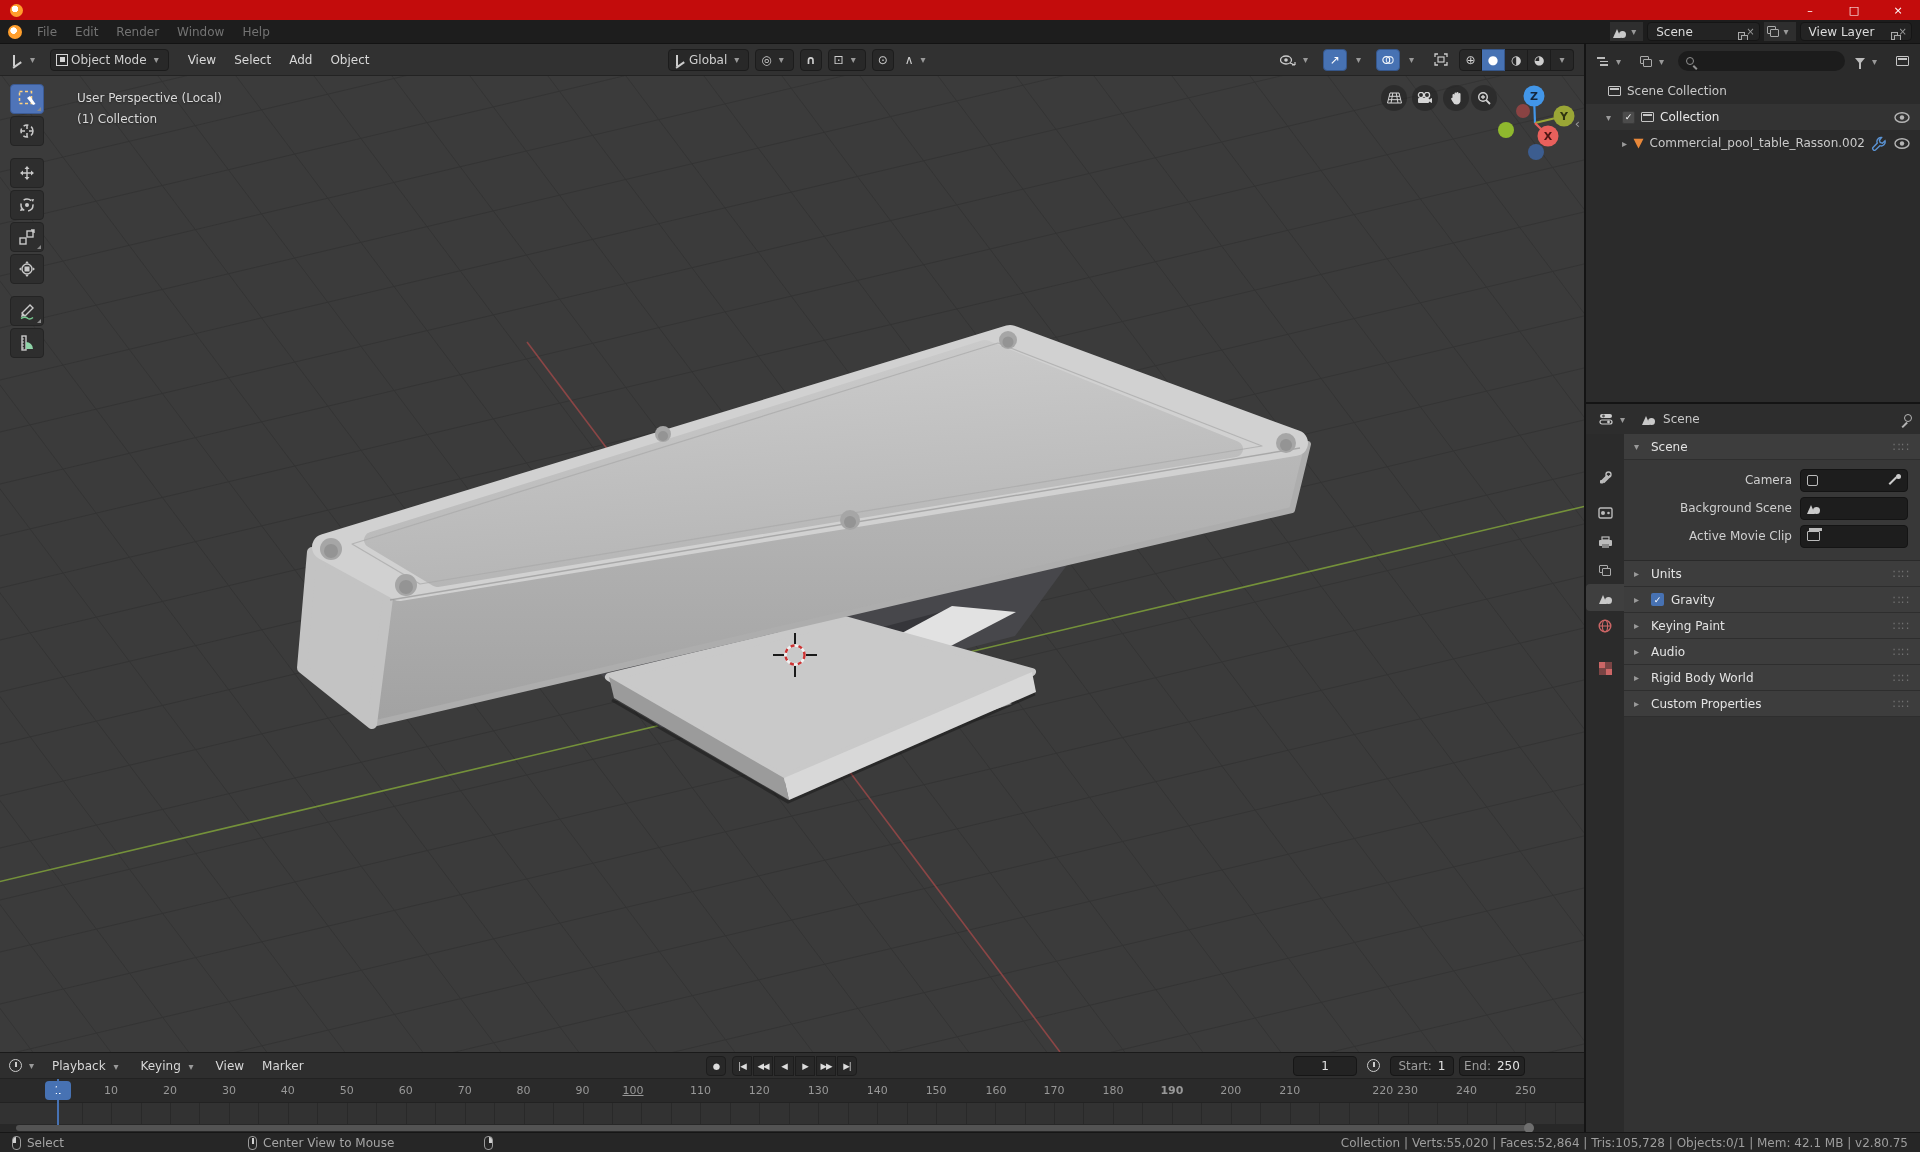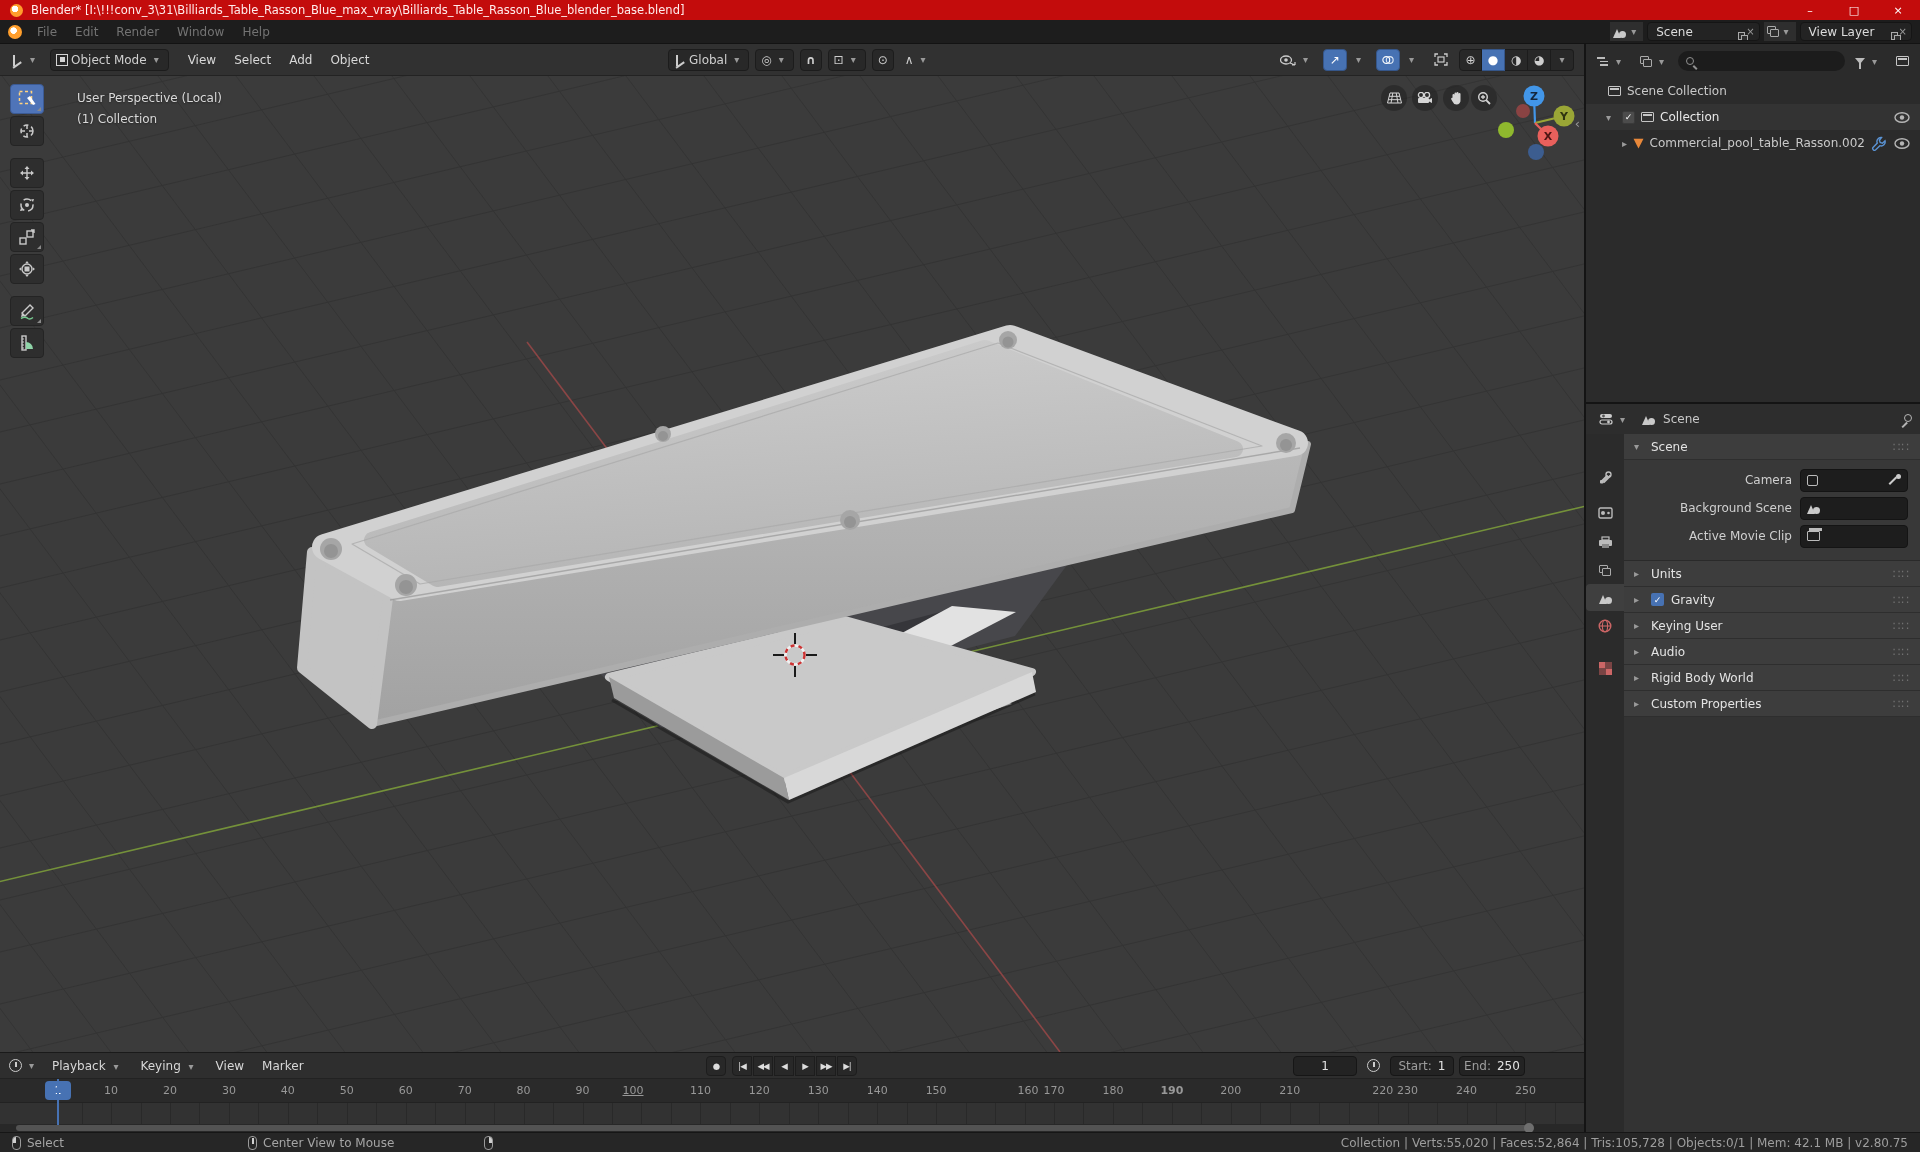--- a/index.html
+++ b/index.html
@@ -147,21 +147,20 @@
   svg{display:block}
   text{font-family:"DejaVu Sans","Liberation Sans",sans-serif}
 </style>
 </head>
 <body>
 
 <div id="root">
 
   <div id="titlebar">
     <span class="blogo"></span>
-    <span id="titletext">Blender* [I:\!!!conv_3\31\Billiards_Table_Rasson_Blue_max_vray\Billiards_Table_Rasson_Blue_blender_base.blend]</span>
     <span class="wbtns">
       <span class="wbtn">–</span>
       <span class="wbtn">□</span>
       <span class="wbtn">×</span>
     </span>
   </div>
 
   <div id="topbar">
     <span class="blogo2"></span>
     <span class="menu-item">File</span>
@@ -580,21 +579,21 @@
         <span class="tick" style="left: 405.716px;">60</span>
         <span class="tick" style="left: 464.651px;">70</span>
         <span class="tick" style="left: 523.587px;">80</span>
         <span class="tick" style="left: 582.521px;">90</span>
         <span class="tick" style="left: 633px; text-decoration: underline;">100</span>
         <span class="tick" style="left: 700.391px;">110</span>
         <span class="tick" style="left: 759.327px;">120</span>
         <span class="tick" style="left: 818.261px;">130</span>
         <span class="tick" style="left: 877.197px;">140</span>
         <span class="tick" style="left: 936.131px;">150</span>
-        <span class="tick" style="left: 1028px; text-align: center;">160</span>
+        <span class="tick" style="left: 996px; text-align: center;">160</span>
         <span class="tick" style="left: 1054px;">170</span>
         <span class="tick" style="left: 1112.94px;">180</span>
         <span class="tick" style="left: 1171.87px; font-weight: bold;">190</span>
         <span class="tick" style="left: 1230.81px;">200</span>
         <span class="tick" style="left: 1289.74px;">210</span>
         <span class="tick" style="left: 1348.68px; margin-left: 34px;">220</span>
         <span class="tick" style="left: 1407.61px;">230</span>
         <span class="tick" style="left: 1466.55px;">240</span>
         <span class="tick" style="left: 1525.48px;">250</span>
       </div>
@@ -827,21 +826,21 @@
           <span class="drag">∷∷</span>
         </div>
         <div class="panelhdr">
           <span class="arr">▸</span>
           <span class="cbox blue">✓</span>
           <span>Gravity</span>
           <span class="drag">∷∷</span>
         </div>
         <div class="panelhdr">
           <span class="arr">▸</span>
-          <span>Keying User</span>
+          <span>Keying Paint</span>
           <span class="drag">∷∷</span>
         </div>
         <div class="panelhdr">
           <span class="arr">▸</span>
           <span>Audio</span>
           <span class="drag">∷∷</span>
         </div>
         <div class="panelhdr">
           <span class="arr">▸</span>
           <span>Rigid Body World</span>

